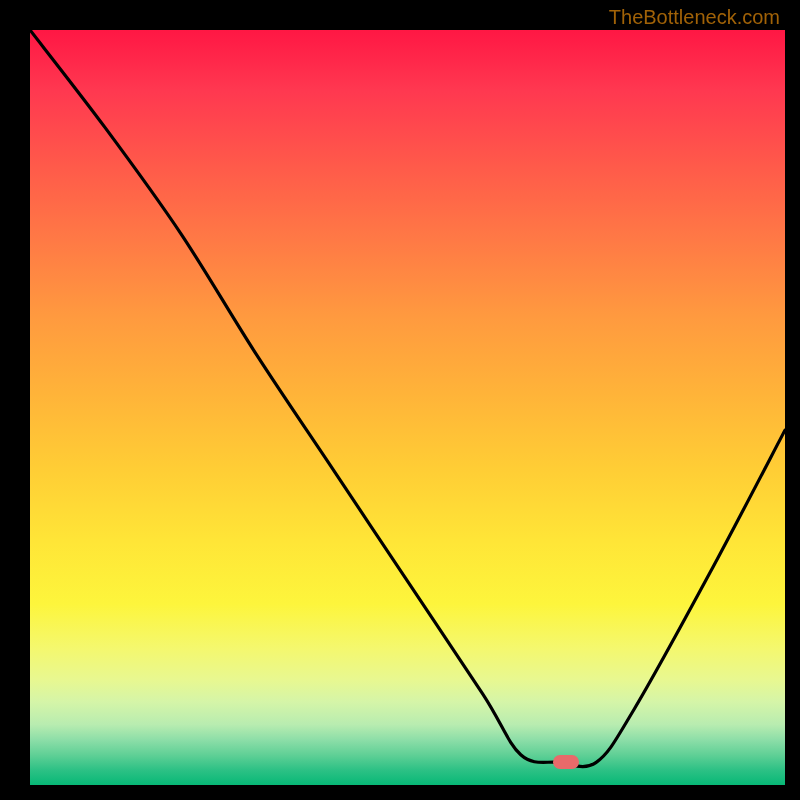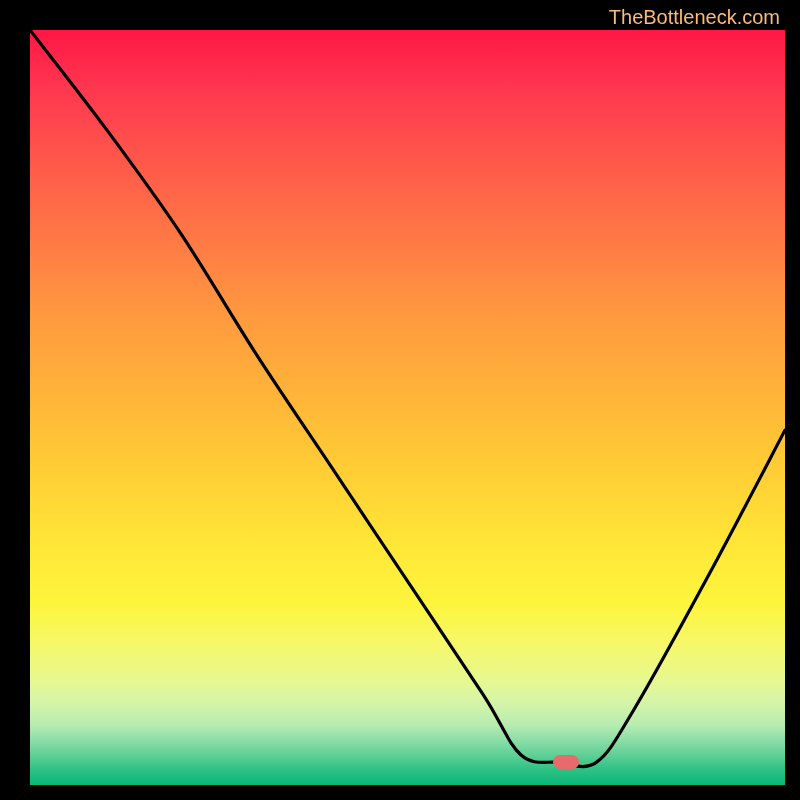--- a/index.html
+++ b/index.html
@@ -14,21 +14,21 @@
   .container {
     position: relative;
     width: 800px;
     height: 800px;
     background: #000;
   }
   .watermark {
     position: absolute;
     top: 6px;
     right: 20px;
-    color: #fdba74;
+    color: #a16207;
     font-size: 20px;
     font-weight: 500;
     z-index: 10;
     text-align: center;
   }
   .plot-area {
     position: absolute;
     left: 30px;
     top: 30px;
     width: 755px;

